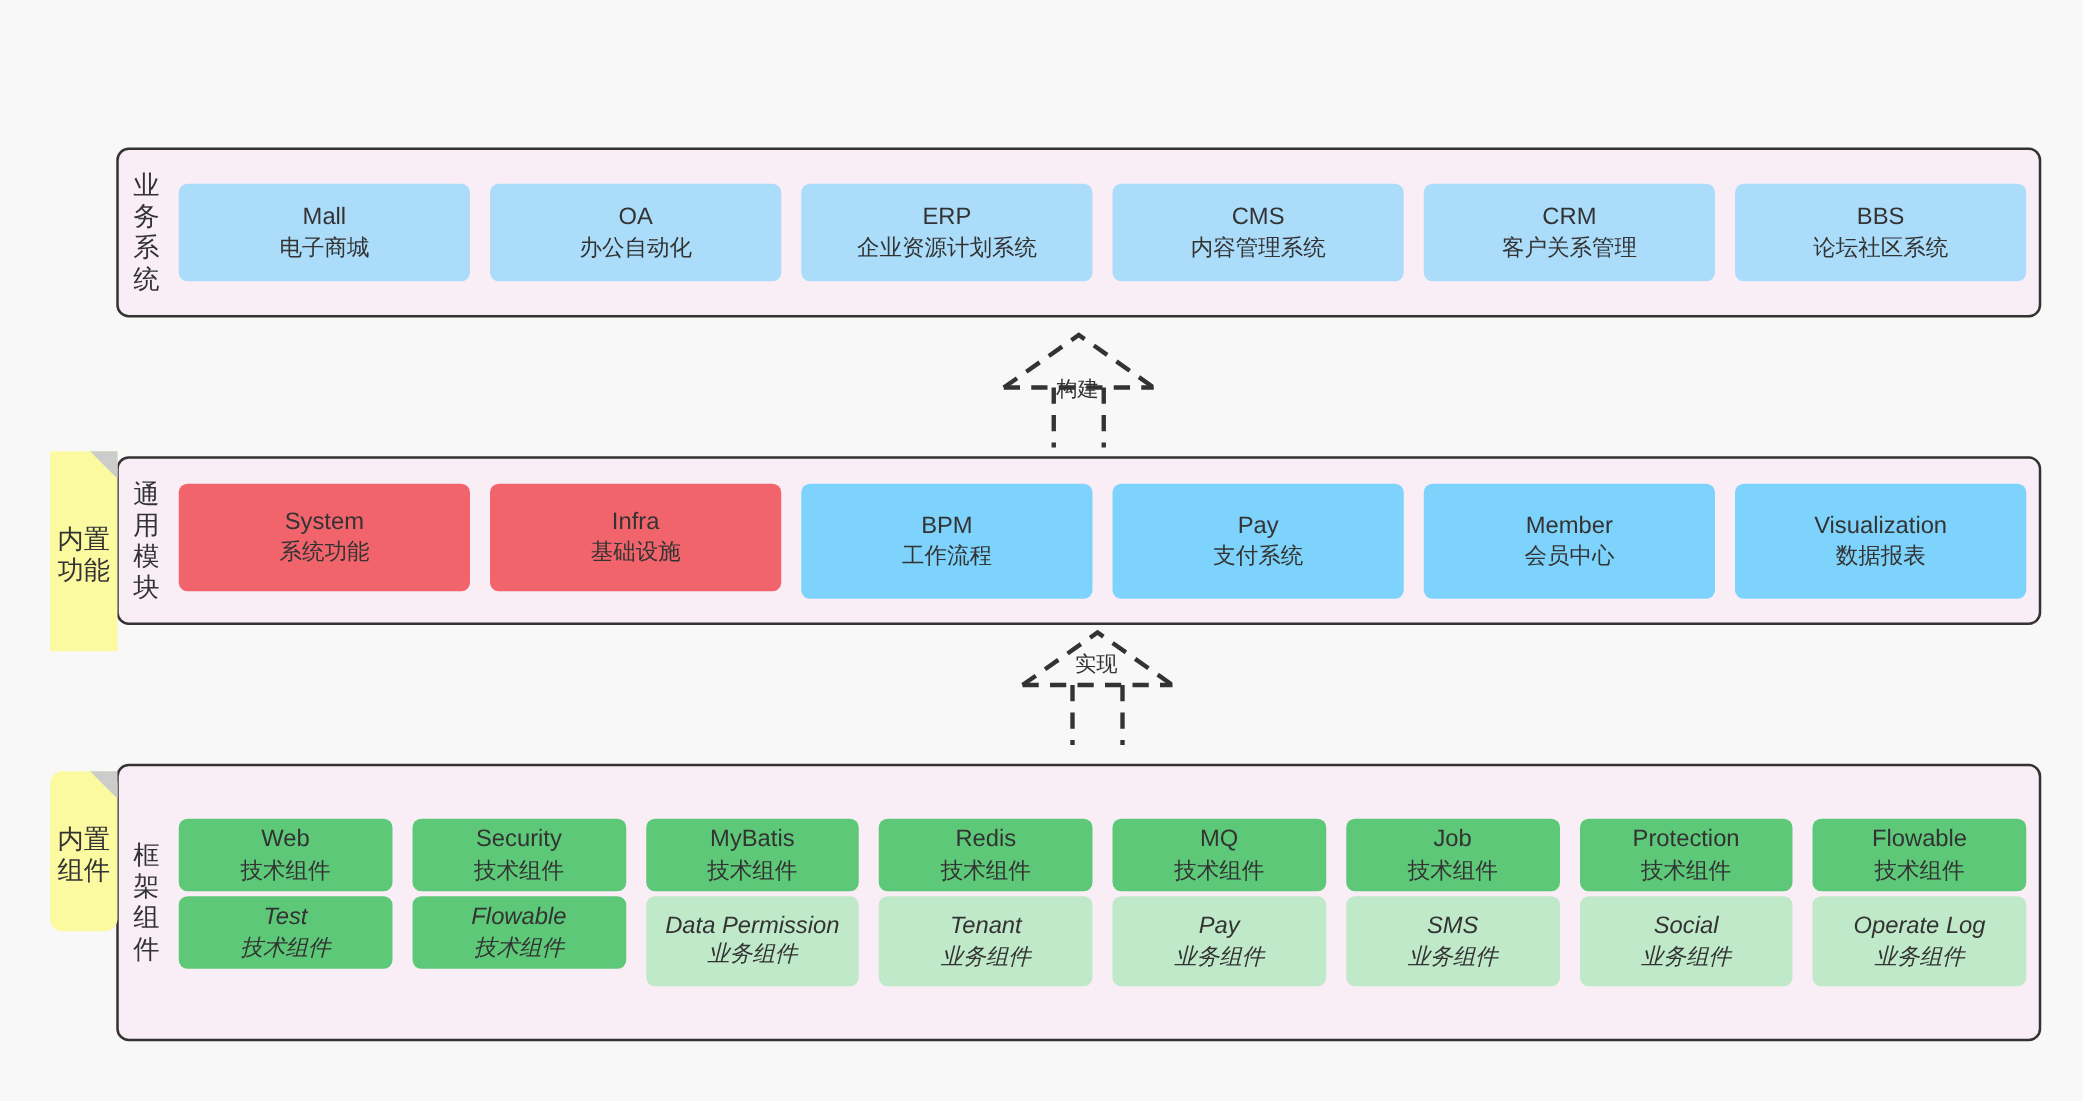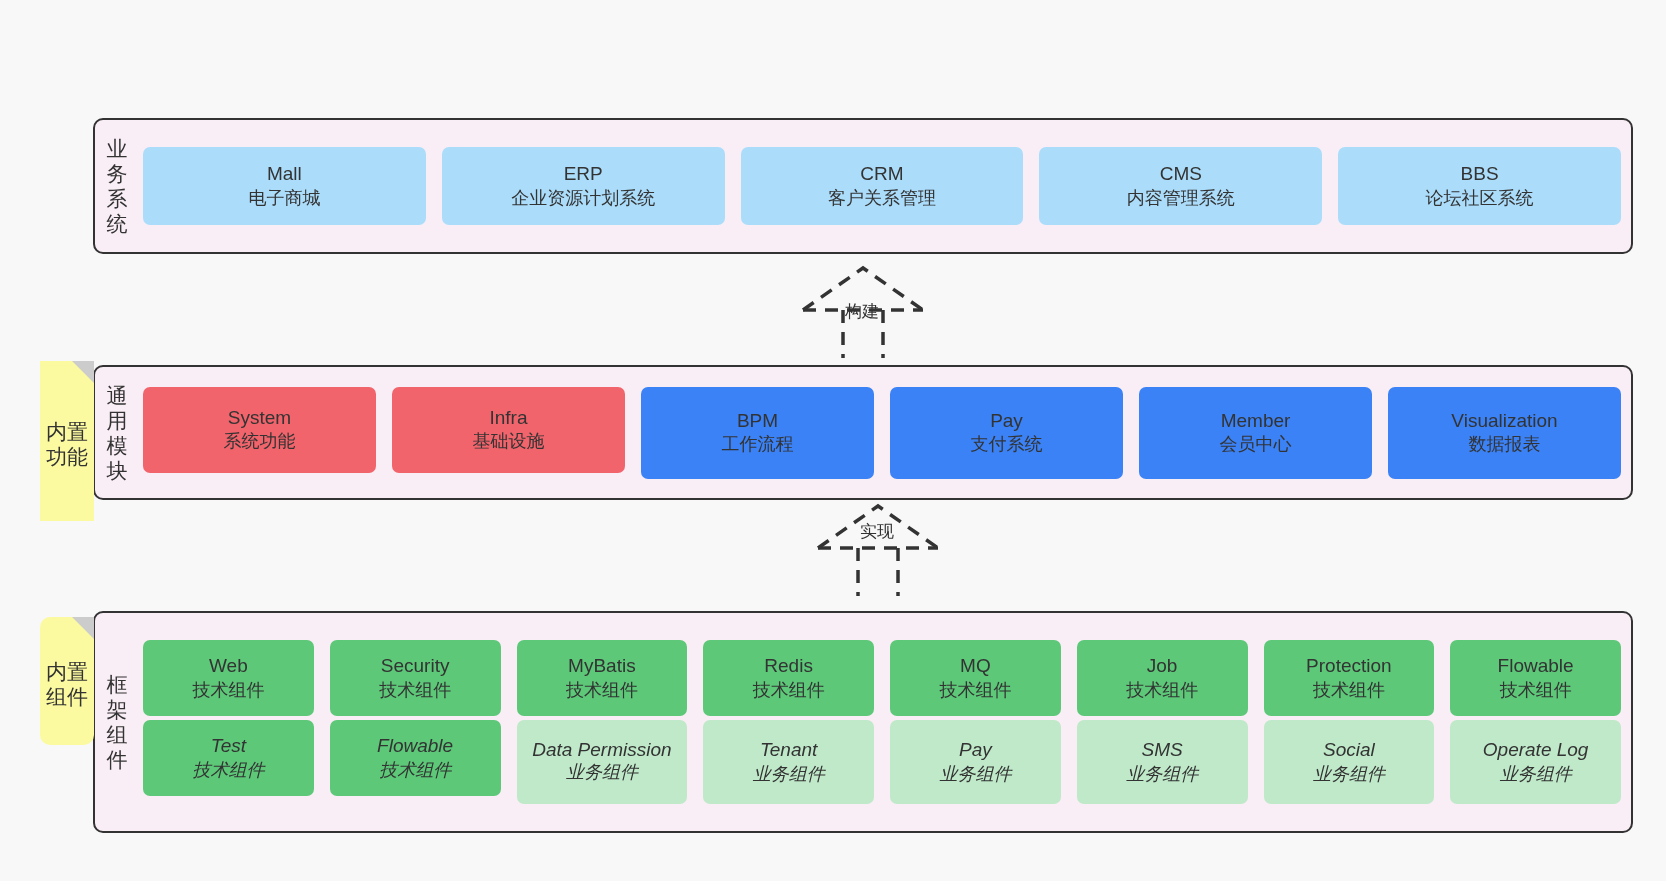--- a/index.html
+++ b/index.html
@@ -70,24 +70,24 @@
     box-sizing: border-box;
     padding: 4px 6px;
   }
   .card .t1 { font-size: 19px; }
   .card .t2 { font-size: 18px; }
 
   
   .card.blue   { background: #abddfb; height: 78px; }
   
   .card.redhi  { background: #f2646c; height: 86px; }
-  .card.pink   { background: #3b82f6; height: 92px; }
-  
-  .card.green  { background: #5cc878; height: 76px; }
-  .card.greenl { background: #bfe9c9; height: 84px; }
+  .card.pink   { background: #7dd3fc; height: 92px; }
+  
+  .card.green  { background: #5cc878; height: 58px; }
+  .card.greenl { background: #bfe9c9; height: 72px; }
 
   
   .note {
     position: absolute;
     width: 54px;
     background: #fcfaa0;
     box-sizing: border-box;
     display: flex;
     align-items: center;
     justify-content: center;
@@ -130,30 +130,34 @@
     <span>系</span>
     <span>统</span>
   </div>
   <div class="layer-body">
     <div class="row">
       <div class="card blue">
         <div class="t1">Mall</div>
         <div class="t2">电子商城</div>
       </div>
       <div class="card blue">
+        <div class="t1">OA</div>
+        <div class="t2">办公自动化</div>
+      </div>
+      <div class="card blue">
         <div class="t1">ERP</div>
         <div class="t2">企业资源计划系统</div>
       </div>
       <div class="card blue">
+        <div class="t1">CMS</div>
+        <div class="t2">内容管理系统</div>
+      </div>
+      <div class="card blue">
         <div class="t1">CRM</div>
         <div class="t2">客户关系管理</div>
-      </div>
-      <div class="card blue">
-        <div class="t1">CMS</div>
-        <div class="t2">内容管理系统</div>
       </div>
       <div class="card blue">
         <div class="t1">BBS</div>
         <div class="t2">论坛社区系统</div>
       </div>
     </div>
   </div>
 </div>
 
 <div class="arrow" style="left:795px; top:262px; width:160px; height:100px;">

